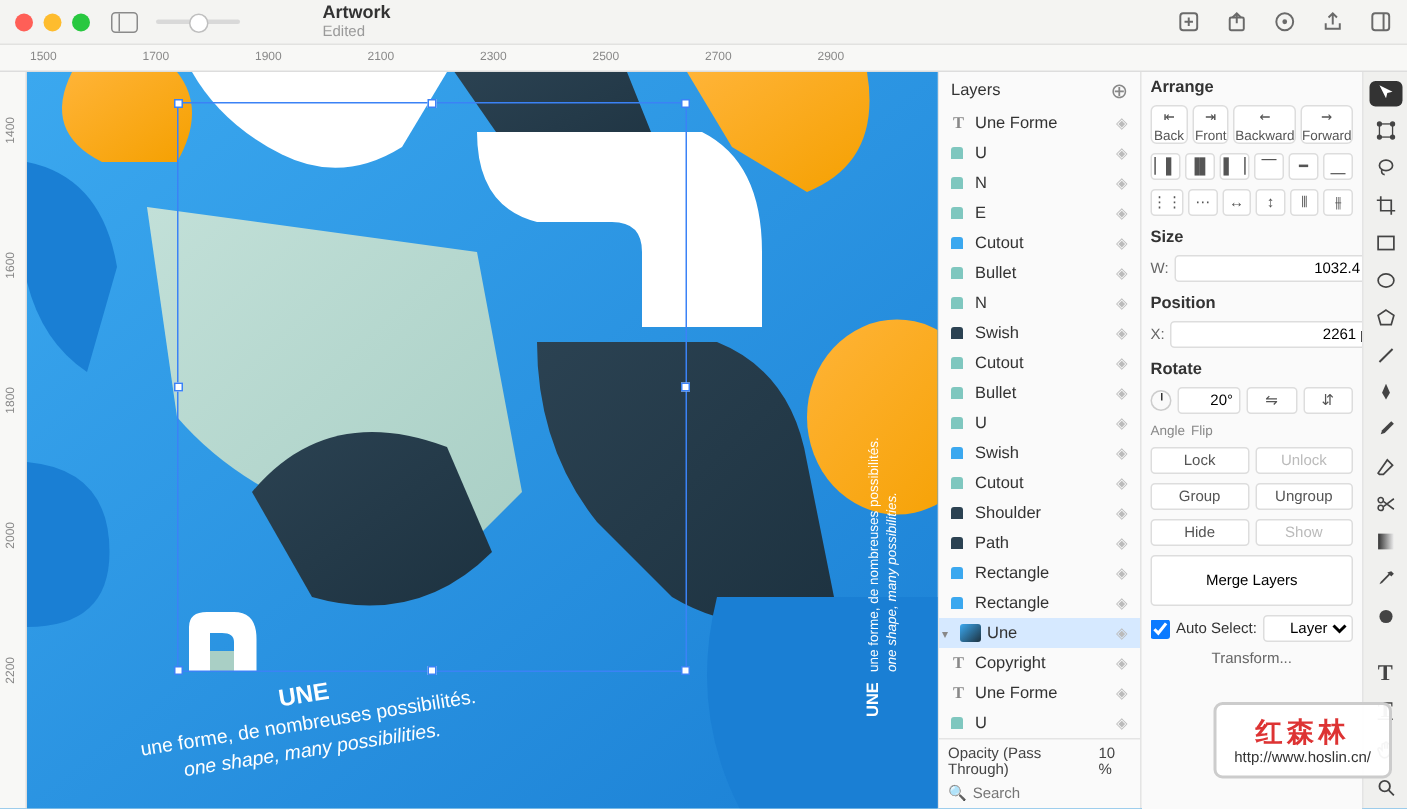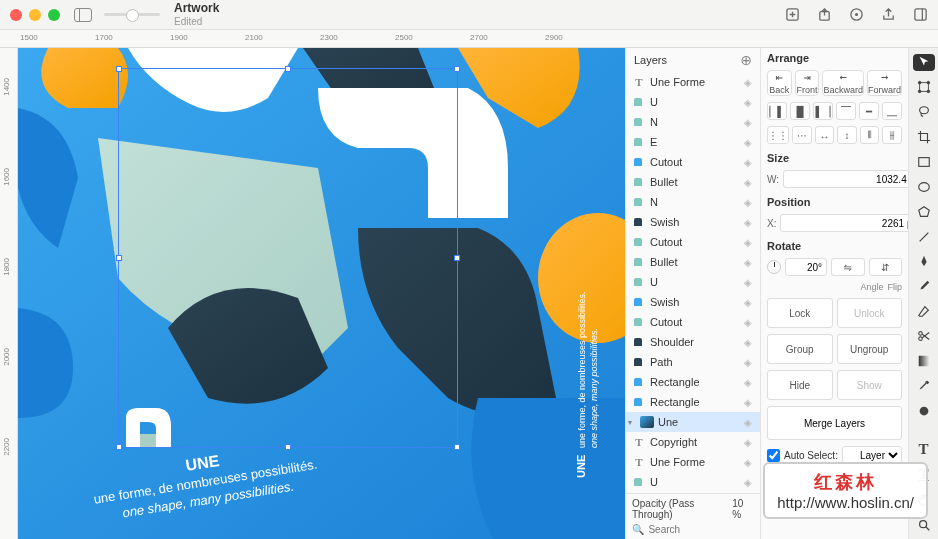--- a/index.html
+++ b/index.html
@@ -7,21 +7,21 @@
 .titlebar { height: 30px; display: flex; align-items: center; padding: 0 10px; background: #f4f4f2; border-bottom: 1px solid #e2e2e0; }
 .traffic { display: flex; gap: 7px; margin-right: 14px; }
 .tl { width: 12px; height: 12px; border-radius: 50%; }
 .tl.red { background: #ff5f57; }
 .tl.yellow { background: #febc2e; }
 .tl.green { background: #28c840; }
 .sidebar-toggle { width: 18px; height: 14px; border: 1.3px solid #8a8a8a; border-radius: 3px; position: relative; margin-right: 12px; }
 .sidebar-toggle::before { content: ""; position: absolute; left: 4px; top: 0; bottom: 0; width: 1.3px; background: #8a8a8a; }
 .zoom-slider { width: 56px; height: 3px; background: #d9d9d9; border-radius: 2px; position: relative; margin-right: 14px; }
 .zoom-slider::before { content: ""; position: absolute; left: 22px; top: -4px; width: 11px; height: 11px; background: #fff; border: 1px solid #bfbfbf; border-radius: 50%; }
-.title-block { display: flex; flex-direction: column; line-height: 1.1; }
+.title-block { display: flex; flex-direction: column; line-height: 1.1; margin-left: 41px; }
 .doc-title { font-size: 12px; font-weight: 600; color: #333; }
 .doc-sub { font-size: 10px; color: #9a9a9a; }
 .titlebar-right { margin-left: auto; display: flex; gap: 16px; align-items: center; }
 .tb-icon { width: 16px; height: 16px; color: #6a6a6a; display: flex; align-items: center; justify-content: center; }
 .ruler-h { height: 18px; background: #f8f8f6; border-bottom: 1px solid #ddd; font-size: 8px; color: #888; display: flex; overflow: hidden; position: relative; }
 .ruler-h .tick { position: absolute; top: 3px; }
 .main { flex: 1; display: flex; overflow: hidden; }
 .ruler-v { width: 18px; background: #f8f8f6; border-right: 1px solid #ddd; font-size: 8px; color: #888; position: relative; }
 .ruler-v .tick { position: absolute; left: 2px; writing-mode: vertical-rl; transform: rotate(180deg); }
 .canvas { flex: 1; position: relative; overflow: hidden; background: #2a96e0; }
@@ -45,33 +45,33 @@
 .arrange-row { display: flex; gap: 3px; }
 .arr-btn { flex: 1; height: 26px; background: #fff; border: 1px solid #ddd; border-radius: 4px; display: flex; flex-direction: column; align-items: center; justify-content: center; font-size: 9px; color: #555; gap: 2px; }
 .arr-btn .glyph { font-size: 12px; line-height: 1; font-family: monospace; }
 .align-row { display: flex; gap: 3px; }
 .align-btn { flex: 1; height: 18px; background: #fff; border: 1px solid #ddd; border-radius: 3px; display: flex; align-items: center; justify-content: center; font-size: 10px; color: #555; }
 .section-label { font-weight: 600; font-size: 11px; margin-top: 2px; }
 .field-row { display: flex; gap: 4px; align-items: center; }
 .field-row label { color: #666; font-size: 10px; }
 .field-row input { flex: 1; height: 18px; border: 1px solid #ddd; border-radius: 3px; font-size: 10px; padding: 0 4px; text-align: right; background: #fff; }
 .btn-pair { display: flex; gap: 4px; }
-.btn-pair button { flex: 1; height: 30px; border: 1px solid #ddd; background: #fff; border-radius: 3px; font-size: 10px; color: #555; }
+.btn-pair button { flex: 1; height: 18px; border: 1px solid #ddd; background: #fff; border-radius: 3px; font-size: 10px; color: #555; }
 .btn-pair button:disabled { color: #bbb; }
 .wide-btn { width: 100%; height: 34px; border: 1px solid #ddd; background: #fff; border-radius: 3px; font-size: 10px; }
 .auto-select { display: flex; align-items: center; gap: 4px; }
 .auto-select input[type=checkbox] { accent-color: #0a7aff; }
 .auto-select select { flex: 1; height: 18px; border: 1px solid #ddd; border-radius: 3px; font-size: 10px; background: #fff; text-align: right; }
 .transform-link { color: #666; font-size: 10px; text-align: center; }
 .toolstrip { width: 30px; background: #f0f0ee; border-left: 1px solid #e4e4e4; display: flex; flex-direction: column; align-items: center; padding: 6px 0; gap: 8px; }
 .tool { width: 22px; height: 22px; display: flex; align-items: center; justify-content: center; color: #444; border-radius: 4px; }
 .tool.active { background: #333; color: #fff; }
 .watermark { position: absolute; right: 10px; bottom: 20px; background: rgba(255,255,255,0.95); border: 2px solid #ccc; border-radius: 6px; padding: 6px 12px; font-size: 14px; font-family: serif; text-align: center; pointer-events: none; }
 .watermark .cn { color: #d33; font-weight: bold; font-size: 18px; letter-spacing: 3px; }
-.watermark .url { color: #333; font-size: 15px; font-family: sans-serif; }
+.watermark .url { color: #333; font-size: 10px; font-family: sans-serif; }
 </style>
 </head>
 <body>
 
 <div class="titlebar">
   <div class="traffic">
     <div class="tl red"></div>
     <div class="tl yellow"></div>
     <div class="tl green"></div>
   </div>
@@ -452,21 +452,21 @@
     </div>
     <div class="section-label">Rotate</div>
     <div class="field-row">
       <div style="width:14px;height:14px;border:1px solid #ccc;border-radius:50%;position:relative">
           <div style="position:absolute;left:50%;top:1px;width:1px;height:5px;background:#333"></div>
         </div>
       <input style="width: 42px;" value="20°">
       <div class="align-btn" style="width:22px">⇋</div>
       <div class="align-btn" style="width:22px">⇵</div>
     </div>
-    <div class="field-row" style="font-size:9px;color:#888;justify-content:flex-end">
+    <div class="field-row" style="font-size:9px;color:#888;justify-content:flex-start">
       <span>Angle</span>
       <span>Flip</span>
     </div>
     <div class="btn-pair">
       <button>Lock</button>
       <button disabled="">Unlock</button>
     </div>
     <div class="btn-pair">
       <button>Group</button>
       <button>Ungroup</button>

